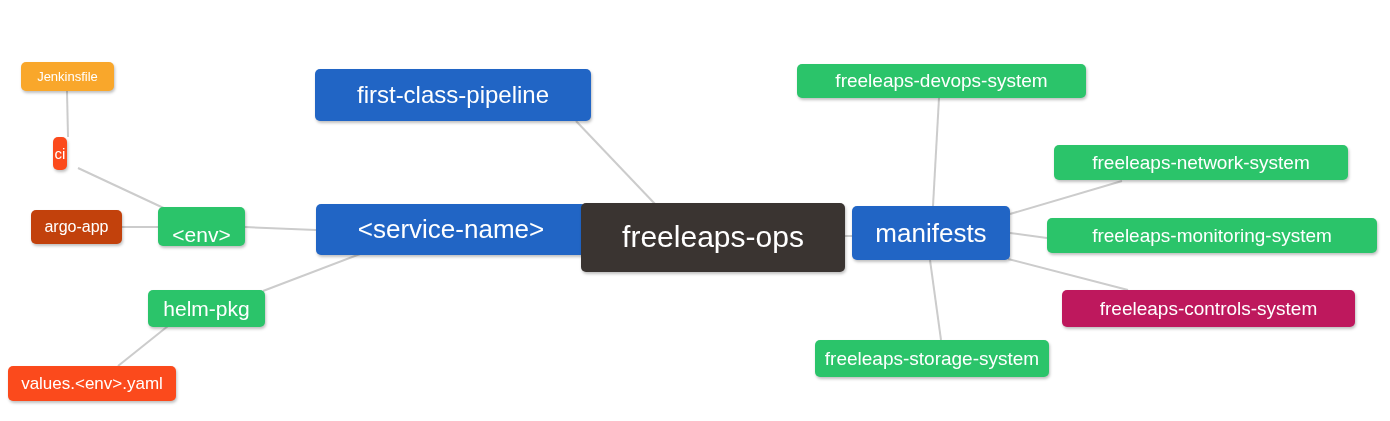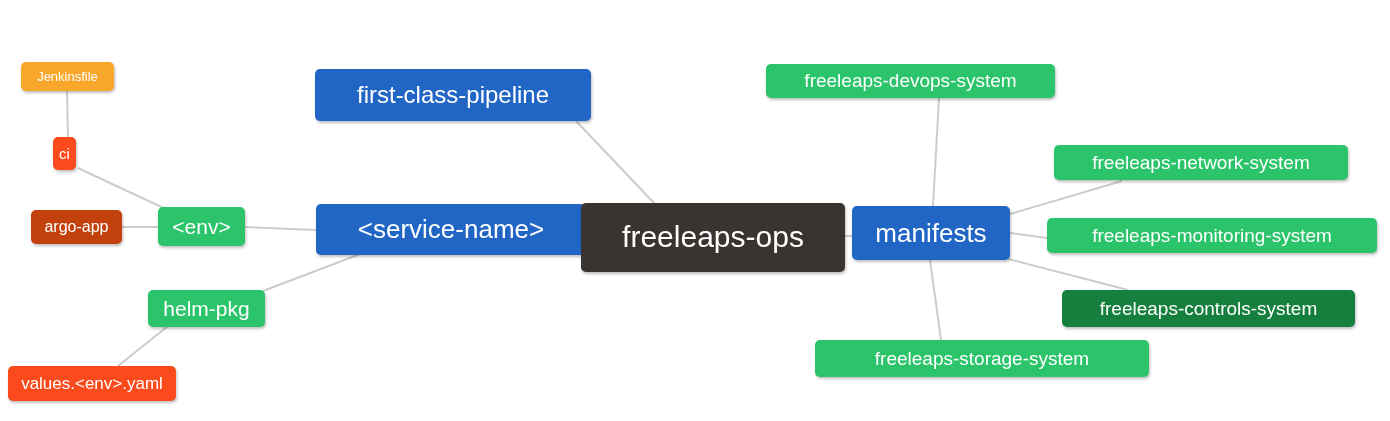--- a/index.html
+++ b/index.html
@@ -59,55 +59,55 @@
       <line x1="933" y1="173" x2="939" y2="65" stroke="#cccccc" stroke-width="2"></line>
       <line x1="1010" y1="181" x2="1122" y2="148" stroke="#cccccc" stroke-width="2"></line>
       <line x1="1010" y1="200" x2="1047" y2="205" stroke="#cccccc" stroke-width="2"></line>
       <line x1="1008" y1="226" x2="1128" y2="257" stroke="#cccccc" stroke-width="2"></line>
       <line x1="930" y1="227" x2="941" y2="307" stroke="#cccccc" stroke-width="2"></line>
     </svg>
 
 <div class="node" style="left: 21px; top: 29px; width: 93px; height: 29px; background: rgb(249, 167, 43); font-size: 13px;">
       <span>Jenkinsfile</span>
     </div>
-    <div class="node" style="left: 53px; top: 104px; width: 23px; height: 33px; background: rgb(251, 74, 28); font-size: 15px;">
+    <div class="node" style="left: 53px; top: 104px; width: 14px; height: 33px; background: rgb(251, 74, 28); font-size: 15px;">
       <span>ci</span>
     </div>
     <div class="node" style="left: 31px; top: 177px; width: 91px; height: 34px; background: #c2410c; font-size: 16px;">
       <span>argo-app</span>
     </div>
-    <div class="node" style="left: 158px; top: 174px; width: 87px; height: 39px; background: rgb(43, 196, 106); font-size: 21px;">
+    <div class="node" style="left: 158px; top: 174px; width: 87px; height: 39px; background: rgb(43, 196, 106); font-size: 21px; align-items: flex-end;">
       <span>&lt;env&gt;</span>
     </div>
     <div class="node" style="left: 148px; top: 257px; width: 117px; height: 37px; background: rgb(43, 196, 106); font-size: 21px; align-items: center;">
       <span>helm-pkg</span>
     </div>
     <div class="node" style="left: 8px; top: 333px; width: 168px; height: 35px; background: rgb(251, 74, 28); font-size: 17px;">
       <span>values.&lt;env&gt;.yaml</span>
     </div>
     <div class="node" style="left: 315px; top: 36px; width: 276px; height: 52px; background: rgb(33, 101, 197); font-size: 24px;">
       <span>first-class-pipeline</span>
     </div>
     <div class="node" style="left: 316px; top: 171px; width: 270px; height: 51px; background: rgb(33, 101, 197); font-size: 26px;">
       <span>&lt;service-name&gt;</span>
     </div>
     <div class="node" style="left: 581px; top: 170px; width: 264px; height: 69px; background: rgb(58, 52, 49); font-size: 30px; justify-content: center;">
       <span>freeleaps-ops</span>
     </div>
     <div class="node" style="left: 852px; top: 173px; width: 158px; height: 54px; background: rgb(33, 101, 197); font-size: 26px;">
       <span>manifests</span>
     </div>
-    <div class="node" style="left: 766px; top: 31px; width: 289px; height: 34px; background: rgb(43, 196, 106); font-size: 19px;">
+    <div class="node" style="left: 797px; top: 31px; width: 289px; height: 34px; background: rgb(43, 196, 106); font-size: 19px;">
       <span>freeleaps-devops-system</span>
     </div>
     <div class="node" style="left: 1054px; top: 112px; width: 294px; height: 35px; background: rgb(43, 196, 106); font-size: 19px;">
       <span>freeleaps-network-system</span>
     </div>
     <div class="node" style="left: 1047px; top: 185px; width: 330px; height: 35px; background: rgb(43, 196, 106); font-size: 19px;">
       <span>freeleaps-monitoring-system</span>
     </div>
-    <div class="node" style="left: 1062px; top: 257px; width: 293px; height: 37px; background: #15803d; font-size: 19px;">
+    <div class="node" style="left: 1062px; top: 257px; width: 293px; height: 37px; background: #be185d; font-size: 19px;">
       <span>freeleaps-controls-system</span>
     </div>
-    <div class="node" style="left: 815px; top: 307px; width: 334px; height: 37px; background: rgb(43, 196, 106); font-size: 19px;">
+    <div class="node" style="left: 815px; top: 307px; width: 234px; height: 37px; background: rgb(43, 196, 106); font-size: 19px;">
       <span>freeleaps-storage-system</span>
     </div>
   </div>
 
 </body></html>

